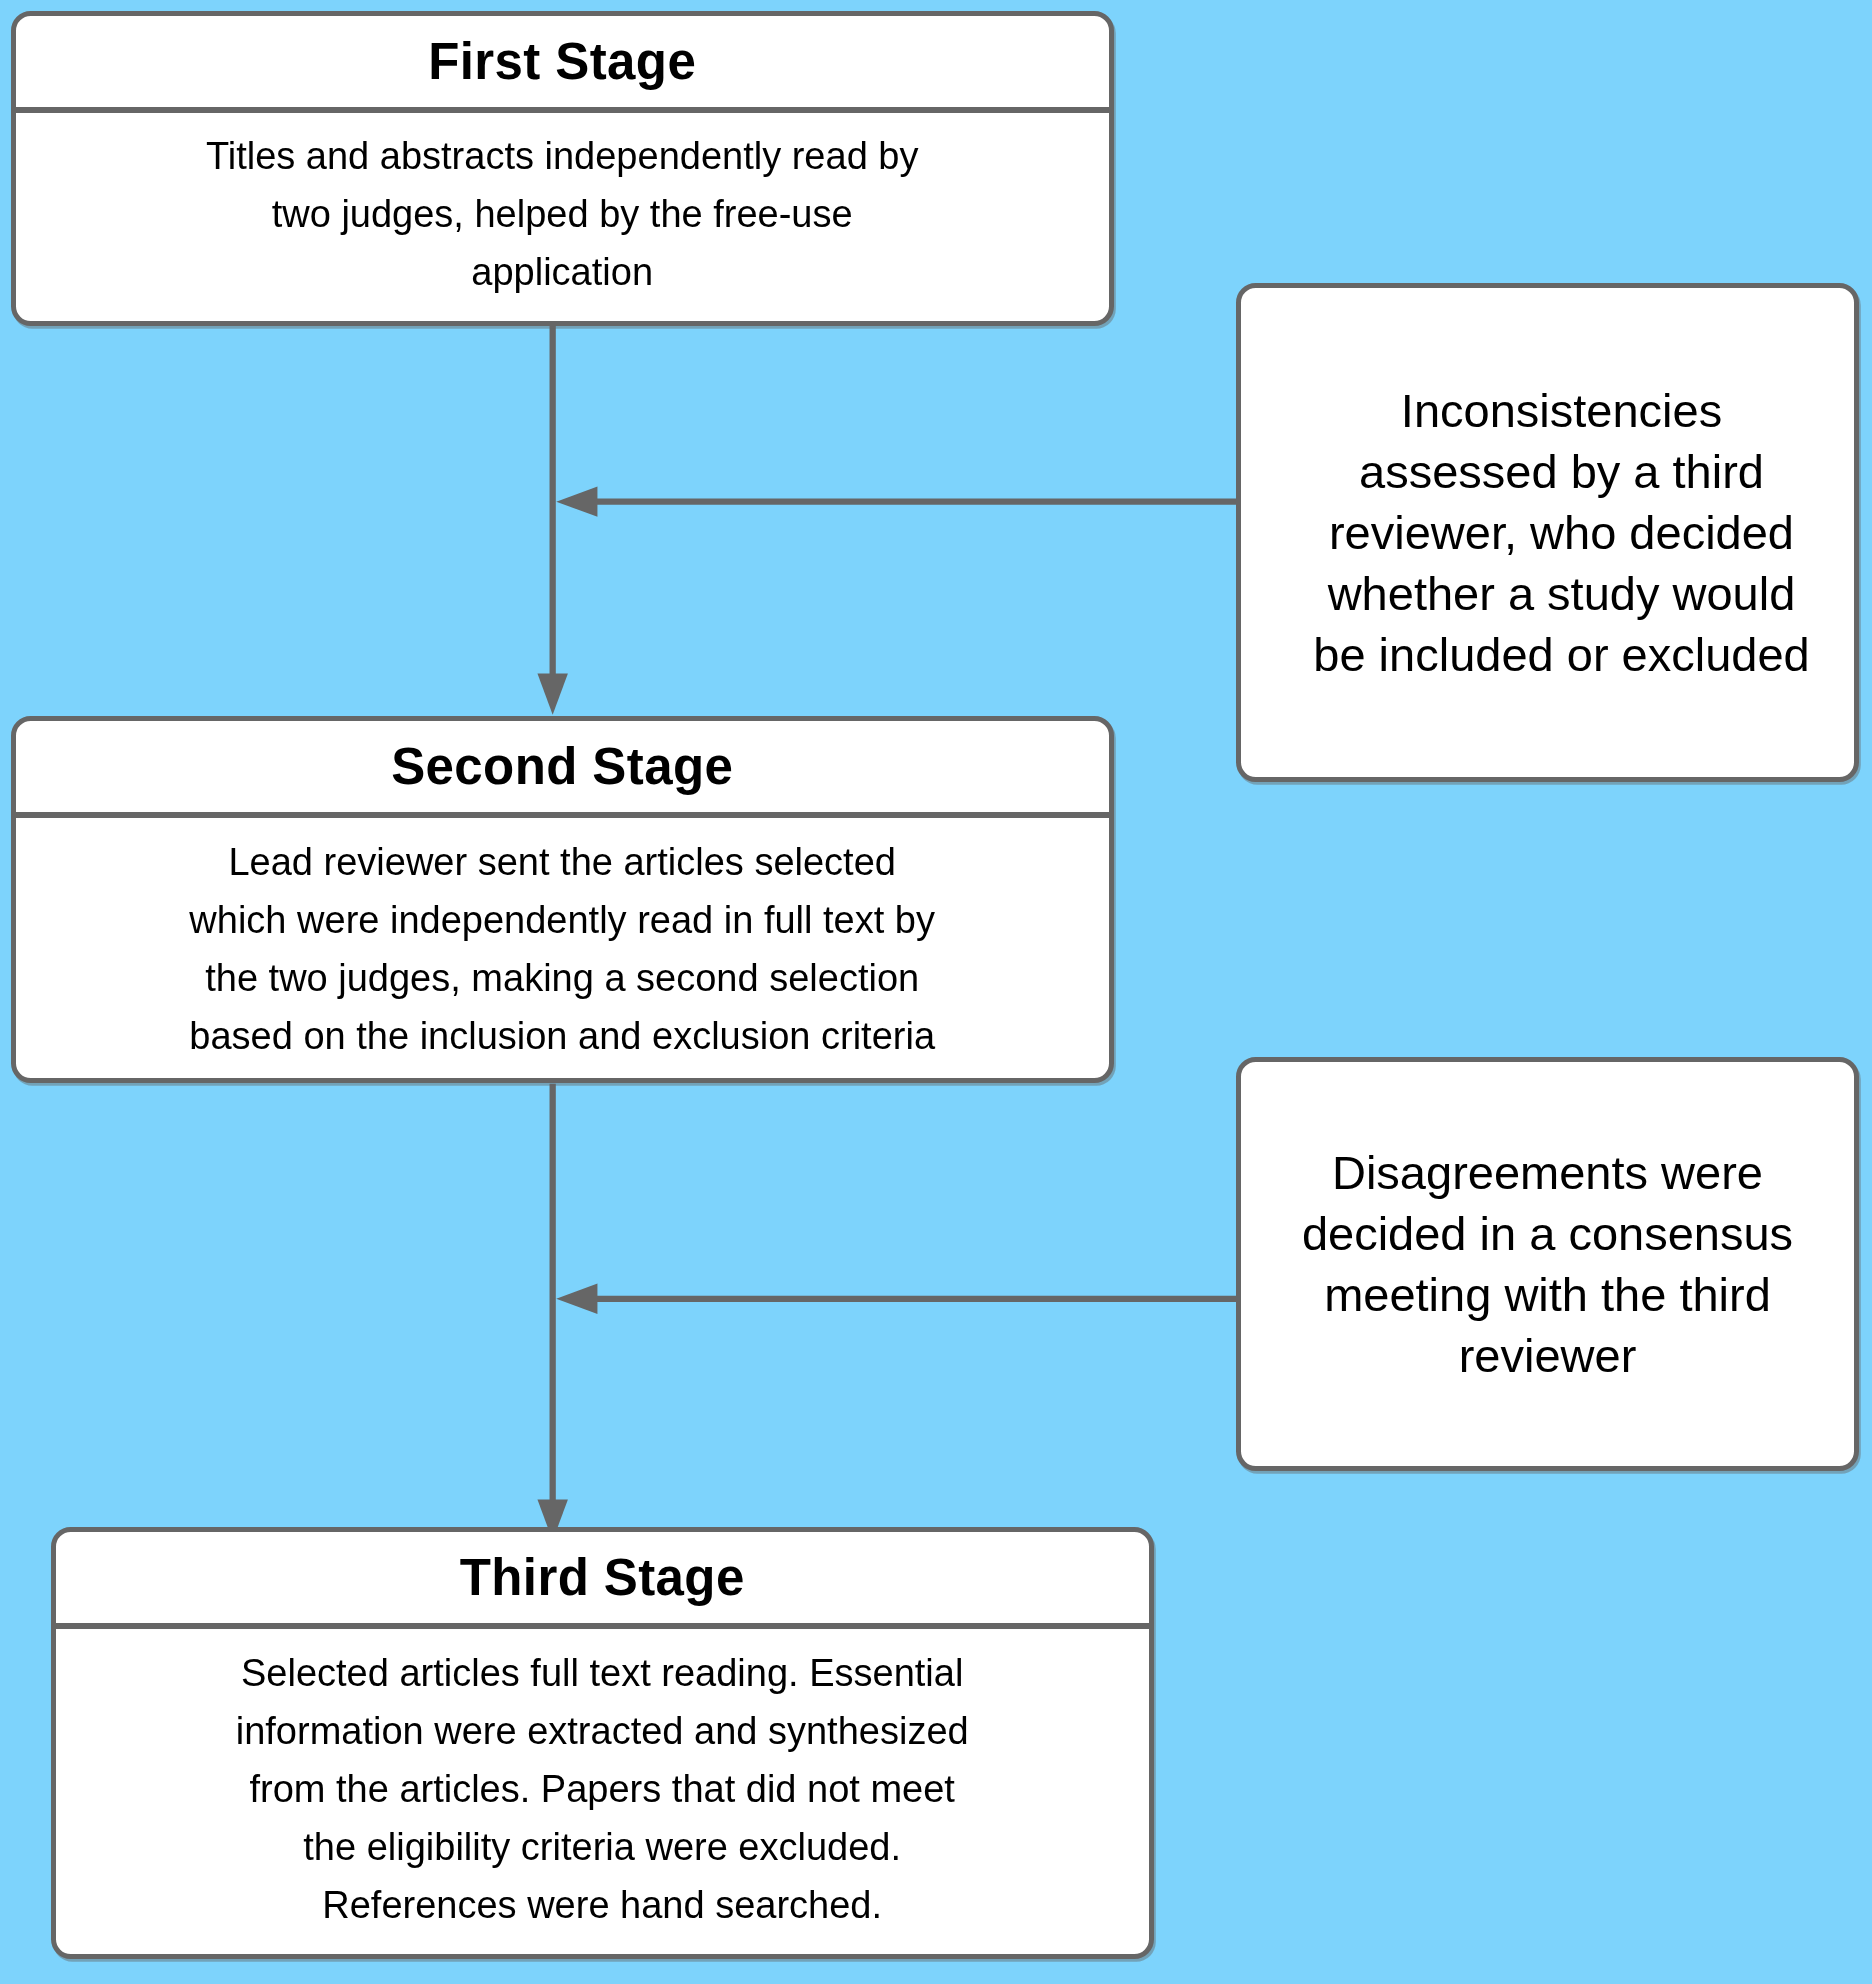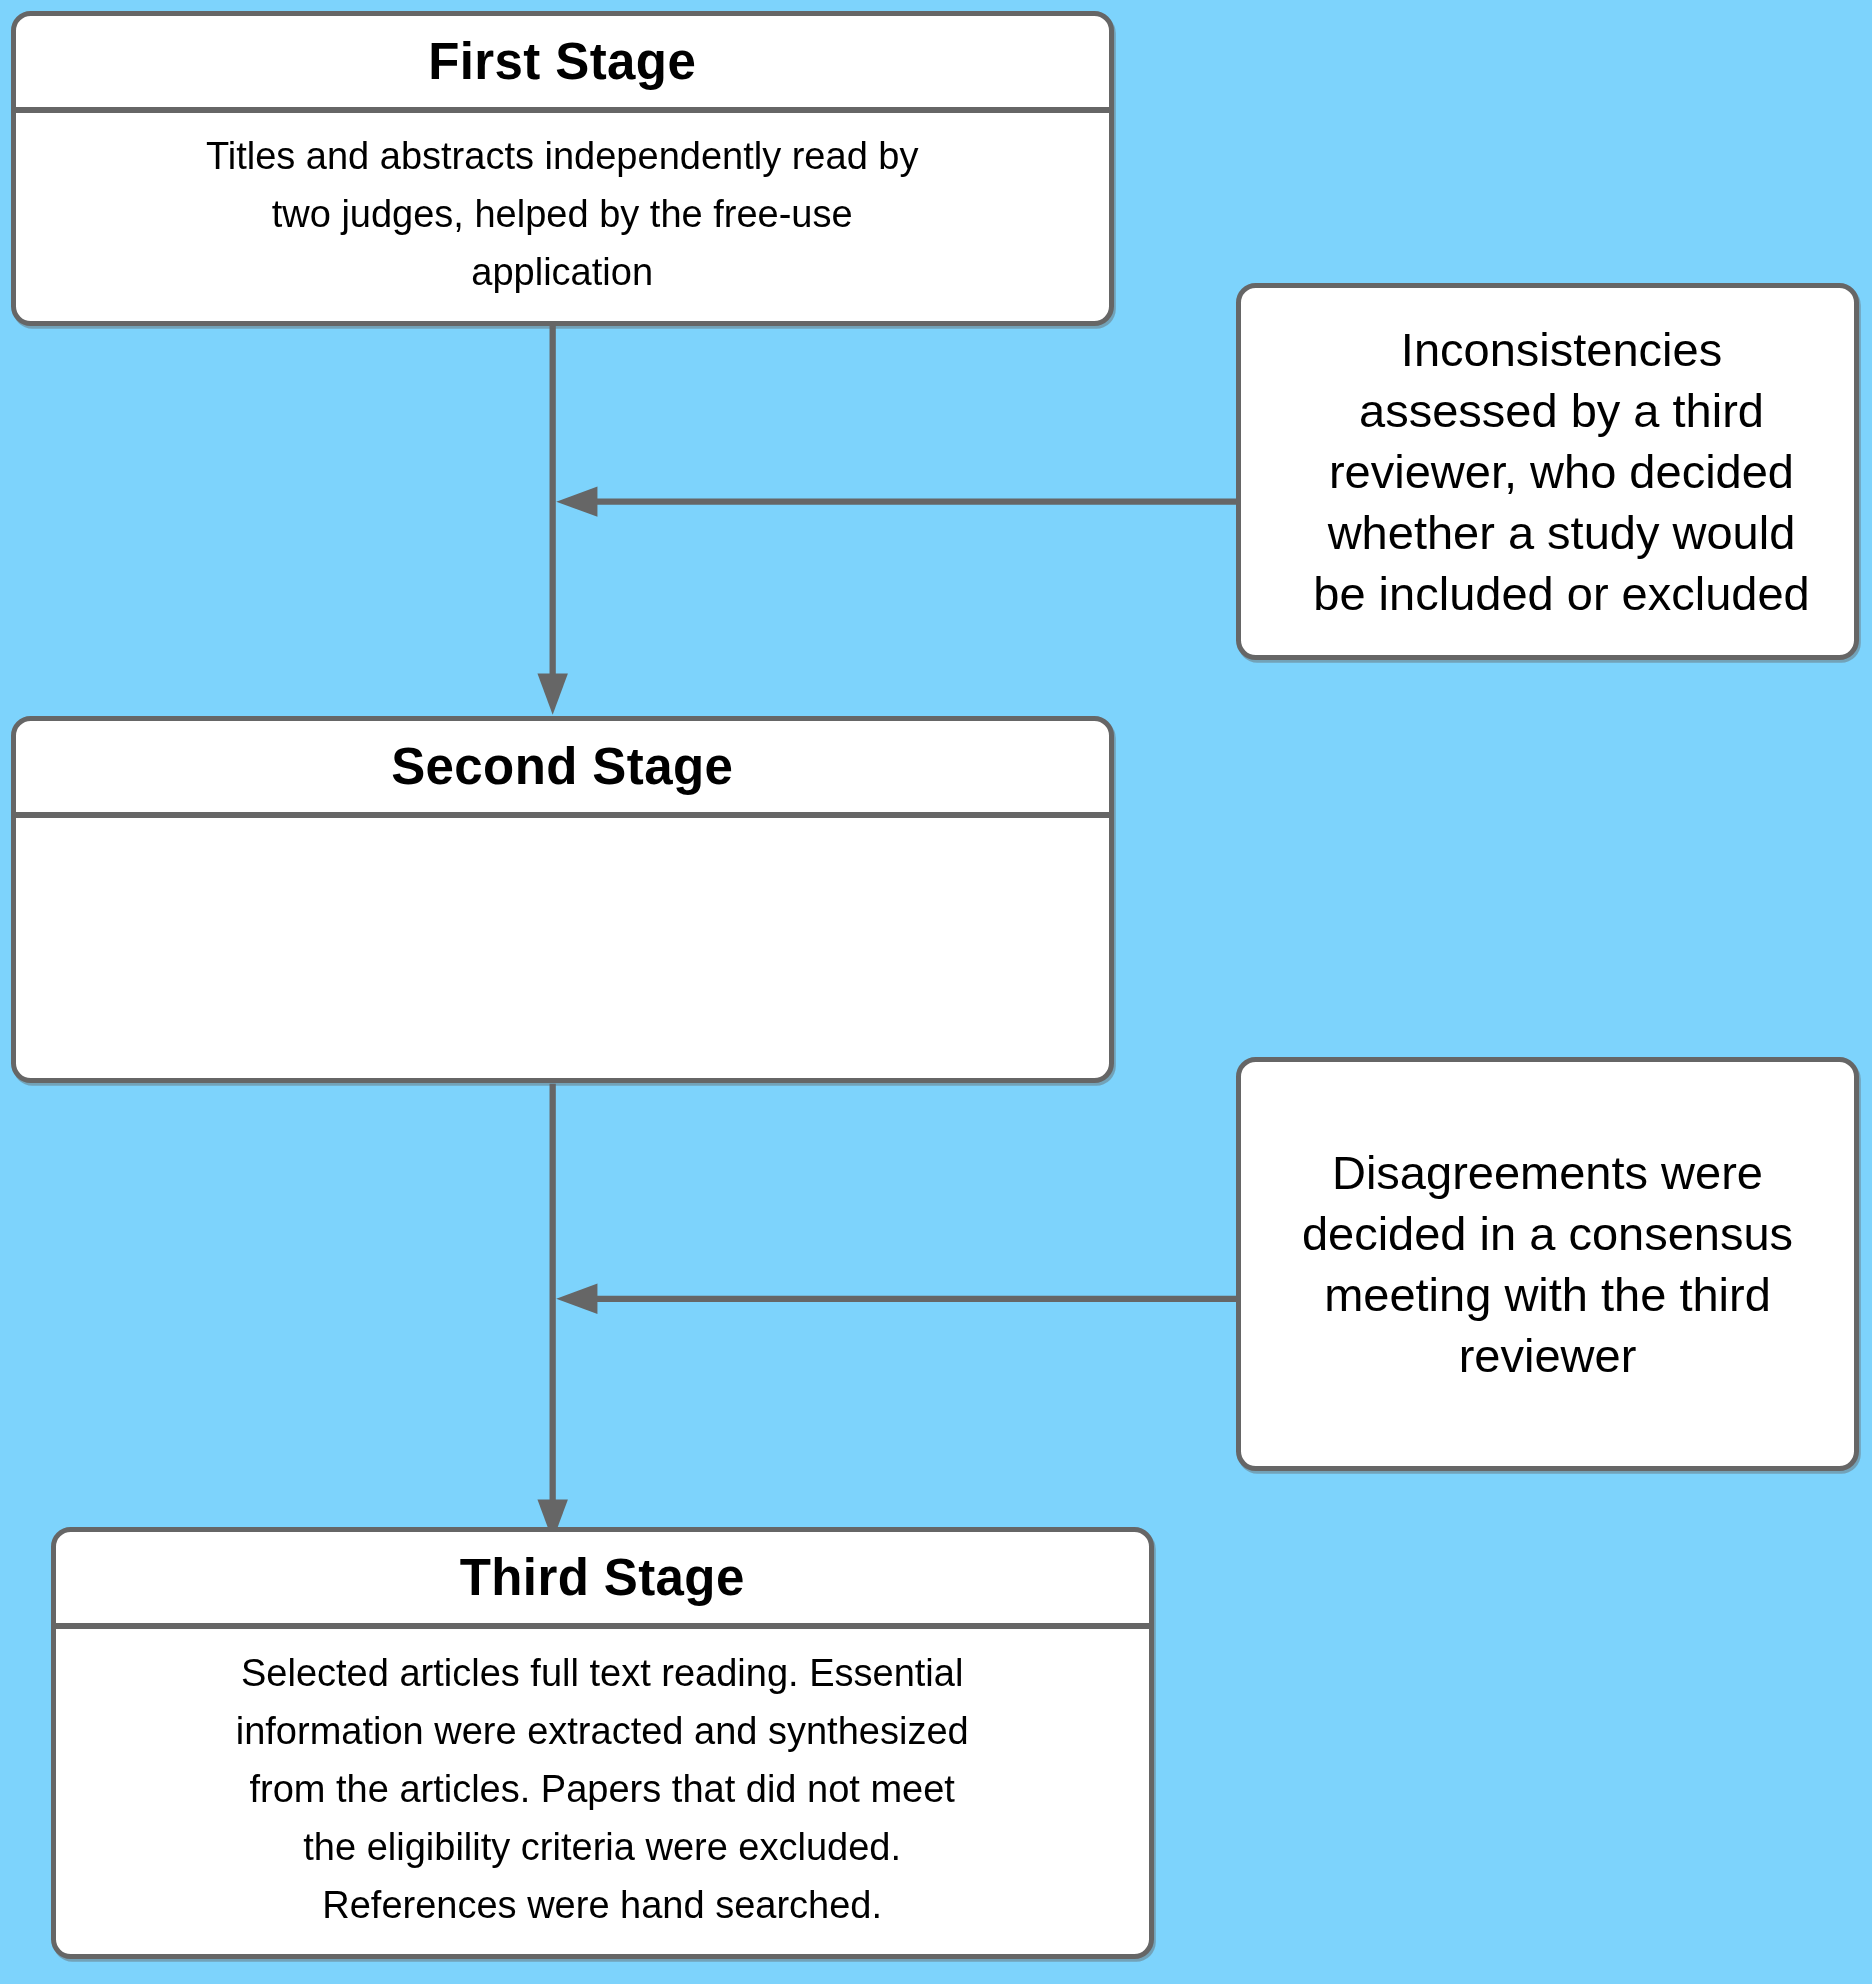--- a/index.html
+++ b/index.html
@@ -64,21 +64,21 @@
     white-space: pre-line;
     padding: 3.6px 12.5px 9px 12.5px;
   }
   .note-box {
     left: 1236px;
     width: 623px;
     display: flex;
     align-items: center;
     justify-content: center;
   }
-  #note-1 { top: 283px;  height: 377px; padding-left: 28px; }
+  #note-1 { top: 283px;  height: 499px; padding-left: 28px; }
   #note-2 { top: 1057px; height: 414px; }
   .note-text {
     text-align: center;
     font-size: 47px;
     line-height: 61px;
     white-space: pre-line;
     padding: 0 9px;
   }
 </style>
 </head>
@@ -107,20 +107,24 @@
     </div>
     <div class="stage-body">Titles and abstracts independently read by
 two judges, helped by the free-use
 application</div>
   </div>
 
   <div id="stage-2" class="box stage-box">
     <div class="stage-header">
       <div class="stage-title">Second Stage</div>
     </div>
+    <div class="stage-body">Lead reviewer sent the articles selected
+which were independently read in full text by
+the two judges, making a second selection
+based on the inclusion and exclusion criteria</div>
   </div>
 
   <div id="stage-3" class="box stage-box">
     <div class="stage-header">
       <div class="stage-title">Third Stage</div>
     </div>
     <div class="stage-body">Selected articles full text reading. Essential
 information were extracted and synthesized
 from the articles. Papers that did not meet
 the eligibility criteria were excluded.

